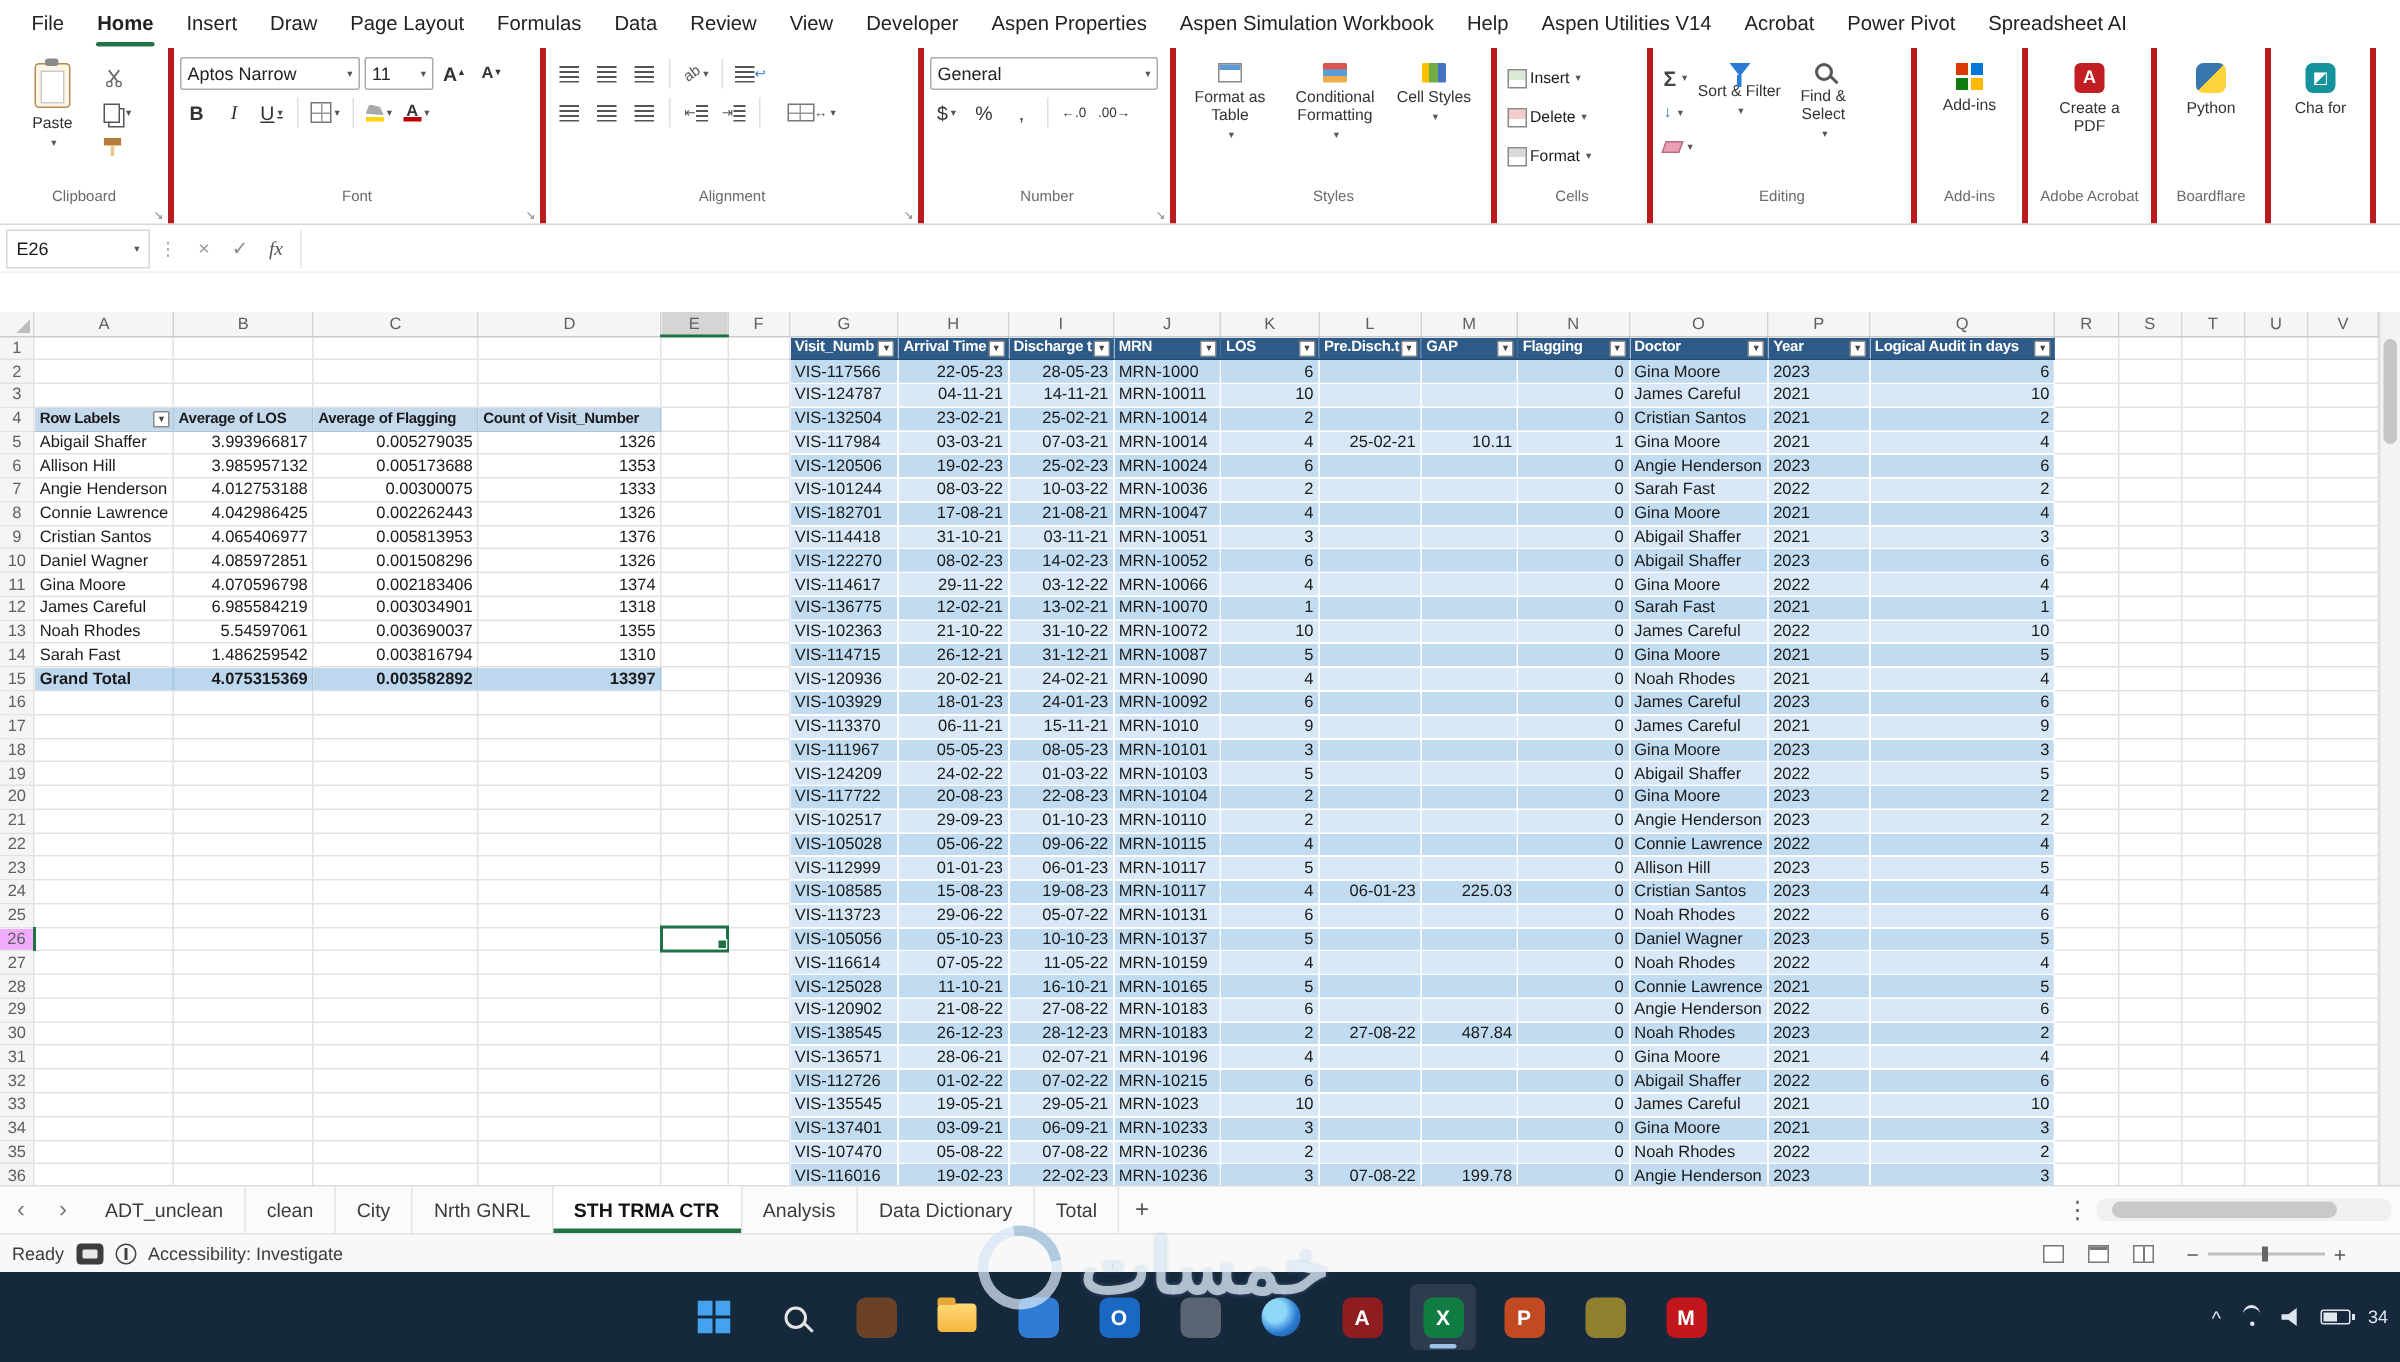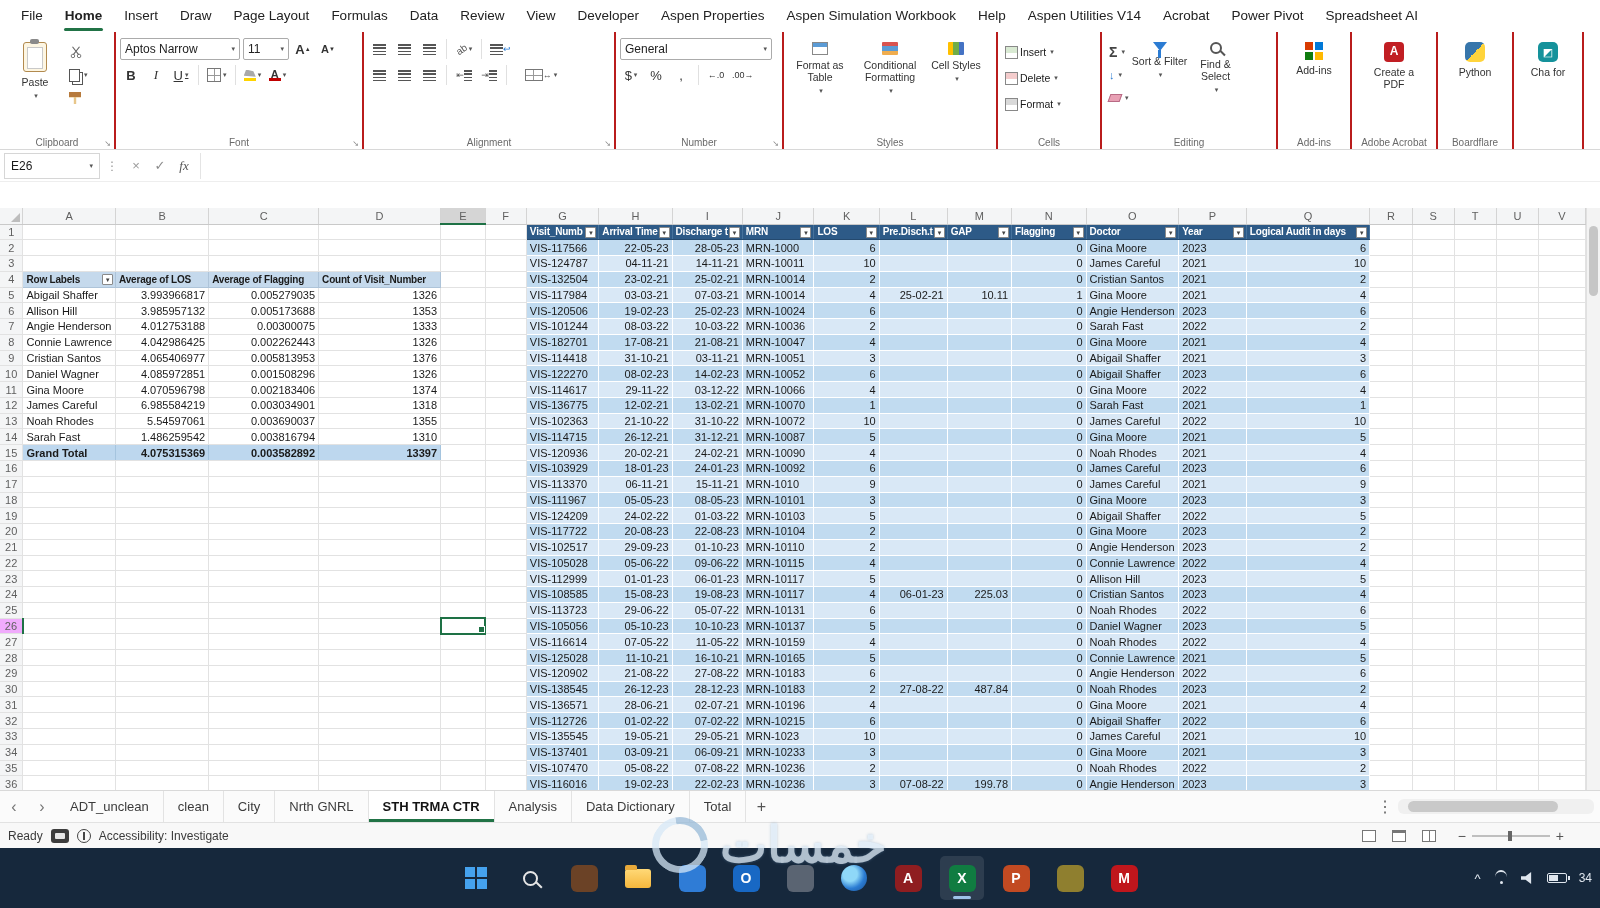--- a/index.html
+++ b/index.html
@@ -6,22 +6,22 @@
   html,body{width:1600px;height:908px;overflow:hidden}
   body{position:relative;font-family:"Liberation Sans",sans-serif;background:#fff;color:#1a1a1a}
   .caret{font-size:7px;color:#555;margin-left:2px}
   
   .menubar{position:absolute;top:0;left:0;right:0;height:32px;background:#fff;display:flex;align-items:center;padding-left:10px}
   .mtab{padding:0 11px;font-size:13.5px;height:32px;line-height:32px;position:relative;white-space:nowrap;color:#222}
   .mtab.active{font-weight:bold}
   .mtab.active::after{content:"";position:absolute;left:10px;right:10px;bottom:1px;height:3px;background:#217346;border-radius:2px}
   
   .ribbon{position:absolute;top:32px;left:0;right:0;height:118px;background:#fff;border-bottom:1px solid #d8d8d8;display:flex;overflow:hidden}
-  .rgroup{position:relative;border-right:2px solid #b91c1c;padding:4px 4px 16px;flex:none}
-  .glabel{position:absolute;bottom:1px;left:0;right:0;display:flex;justify-content:center;font-size:10px;color:#6a6a6a}
+  .rgroup{position:relative;border-right:4px solid #b91c1c;padding:4px 4px 16px;flex:none}
+  .glabel{position:absolute;bottom:12px;left:0;right:0;display:flex;justify-content:center;font-size:10px;color:#6a6a6a}
   .launcher{position:absolute;right:3px;bottom:1px;font-size:8px;color:#888}
   .rcontent{display:flex;height:96px}
   .bigbtn{width:62px;height:94px;display:flex;flex-direction:column;align-items:center;padding-top:6px;gap:4px;font-size:10.5px;line-height:1.15;text-align:center;color:#333;border-radius:3px}
   .mini-col{display:flex;flex-direction:column;justify-content:flex-start;gap:3px;padding-top:6px}
   .mini{height:20px;display:flex;align-items:center;gap:2px;padding:0 3px;border-radius:2px}
   .col{flex-direction:column}
   .rrow{display:flex;align-items:center;gap:3px;height:26px}
   .combo{border:1px solid #ababab;height:22px;font-size:12px;display:flex;align-items:center;justify-content:space-between;padding:0 4px;background:#fff;border-radius:2px;color:#222}
   .tbtn{min-width:22px;height:22px;display:flex;align-items:center;justify-content:center;font-size:13px;color:#333;border-radius:2px;padding:0 2px}
   .vsep{width:1px;height:20px;background:#e0e0e0;margin:0 3px}

